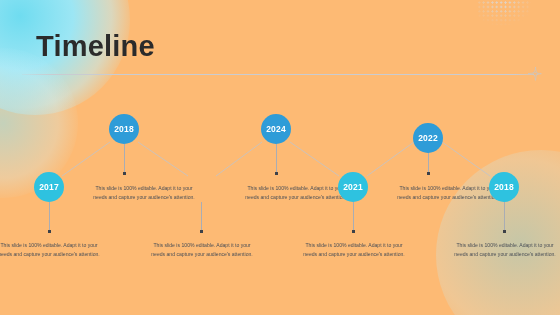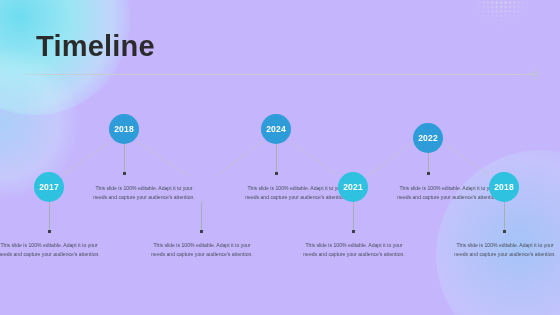--- a/index.html
+++ b/index.html
@@ -7,21 +7,21 @@
     padding: 0;
     background: #ffffff;
   }
   body {
     font-family: "Liberation Sans", sans-serif;
   }
   #slide {
     position: relative;
     width: 560px;
     height: 315px;
-    background: #c4b5fd;
+    background: #fdba74;
     overflow: hidden;
   }
 
   
   .glow-tl {
     position: absolute;
     left: -60px;
     top: -75px;
     width: 190px;
     height: 190px;

